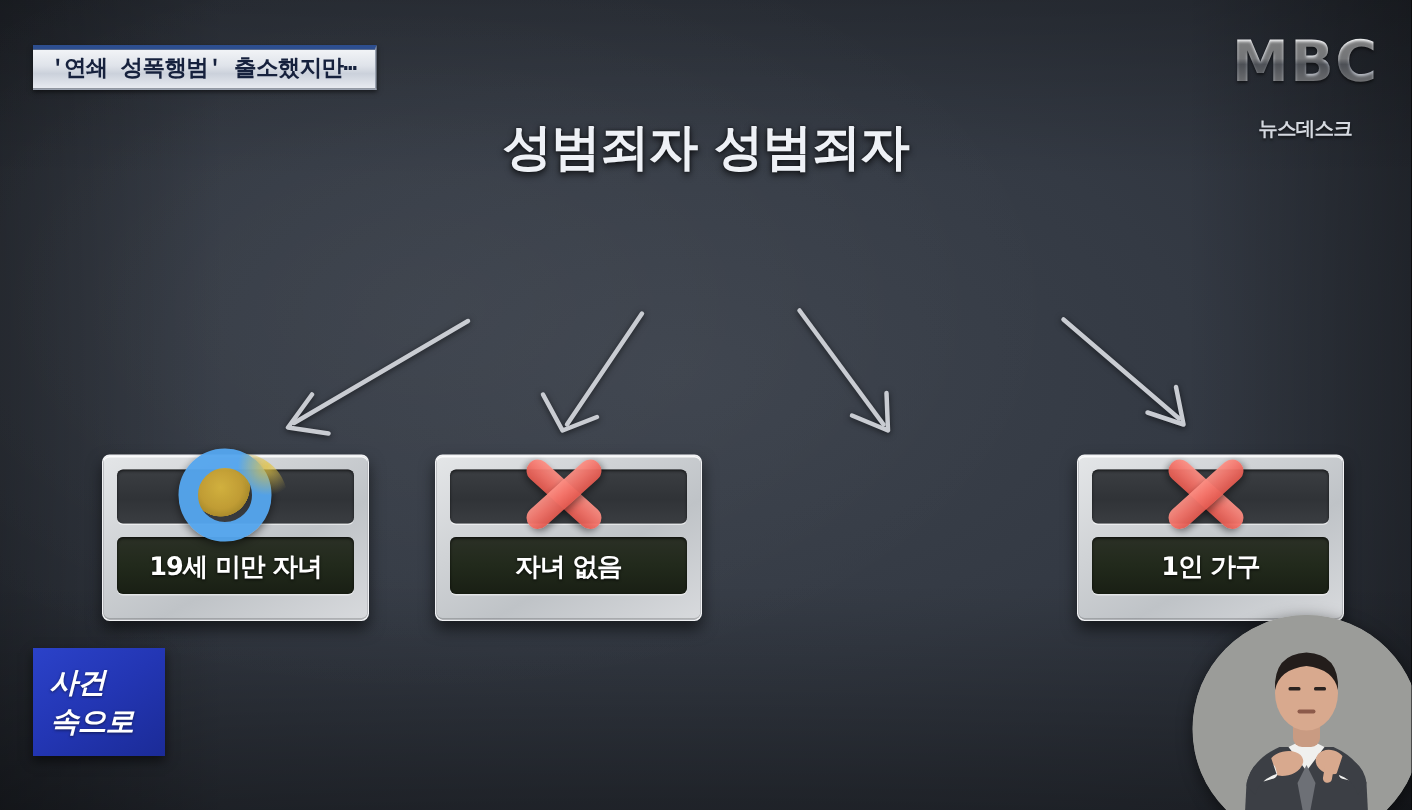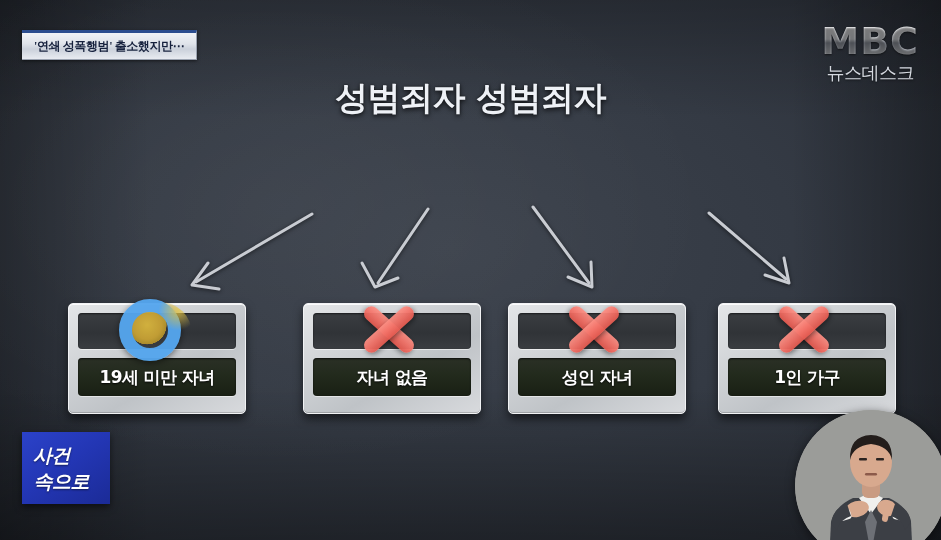--- a/index.html
+++ b/index.html
@@ -41,22 +41,22 @@
     align-items: center;
     padding: 0 12px 0 12px;
     background: linear-gradient(180deg, #f2f4f7 0%, #dfe3ea 42%, #cbd1db 62%, #e8ebf1 100%);
     border-top: 3px solid #2d4e8f;
     border-right: 1px solid #9aa2b0;
     border-bottom: 1px solid #9aa2b0;
     box-shadow: 0 1px 3px rgba(0,0,0,0.55);
     box-sizing: border-box;
   }
   #headline-banner .headline-text {
-    font-family: Liberation Serif, serif;
-    font-size: 12px;
+    font-family: Liberation Mono, monospace;
+    font-size: 15px;
     font-weight: bold;
     color: #16213d;
     letter-spacing: -0.4px;
     white-space: nowrap;
     line-height: 1;
   }
 
   
   #network-logo {
     position: absolute;
@@ -70,24 +70,24 @@
     font-size: 38px;
     font-weight: bold;
     letter-spacing: 1px;
     background: linear-gradient(180deg, #ffffff 0%, #e9ecf1 45%, #9aa0ab 55%, #f4f6f9 100%);
     -webkit-background-clip: text;
     background-clip: text;
     color: transparent;
     text-shadow: 0 1px 2px rgba(0,0,0,0.5);
   }
   #network-logo .net-sub {
-    margin-top: 4px;
-    font-family: "DejaVu Sans", "Liberation Sans", sans-serif;
-    font-size: 18px;
-    font-weight: normal;
+    margin-top: 20px;
+    font-family: "DejaVu Sans", "Liberation Sans", sans-serif;
+    font-size: 13px;
+    font-weight: bold;
     letter-spacing: -0.5px;
     color: #d5d9e0;
     text-shadow: 0 1px 2px rgba(0,0,0,0.6);
   }
 
   
   #main-title {
     position: absolute;
     left: 0;
     right: 0;
@@ -306,43 +306,32 @@
 
     <div class="info-card" style="left:68px;">
       <div class="card-topbar"></div>
       <div class="card-gap"></div>
       <div class="card-label">
         <span class="card-label-text">19세 미만 자녀</span>
       </div>
       <div class="card-mark mark-o"></div>
     </div>
 
-    <div class="info-card" style="left:303px;">
+    <div class="info-card" style="left:290px;">
       <div class="card-topbar"></div>
       <div class="card-gap"></div>
       <div class="card-label">
         <span class="card-label-text">자녀 없음</span>
       </div>
       <div class="card-mark mark-x">
         <span class="s1"></span>
           <span class="s2"></span>
       </div>
     </div>
 
-    <div class="info-card" style="left:508px;">
-      <div class="card-topbar"></div>
-      <div class="card-gap"></div>
-      <div class="card-label">
-        <span class="card-label-text">성인 자녀</span>
-      </div>
-      <div class="card-mark mark-x">
-        <span class="s1"></span>
-          <span class="s2"></span>
-      </div>
-    </div>
 
     <div class="info-card" style="left:718px;">
       <div class="card-topbar"></div>
       <div class="card-gap"></div>
       <div class="card-label">
         <span class="card-label-text">1인 가구</span>
       </div>
       <div class="card-mark mark-x">
         <span class="s1"></span>
           <span class="s2"></span>

